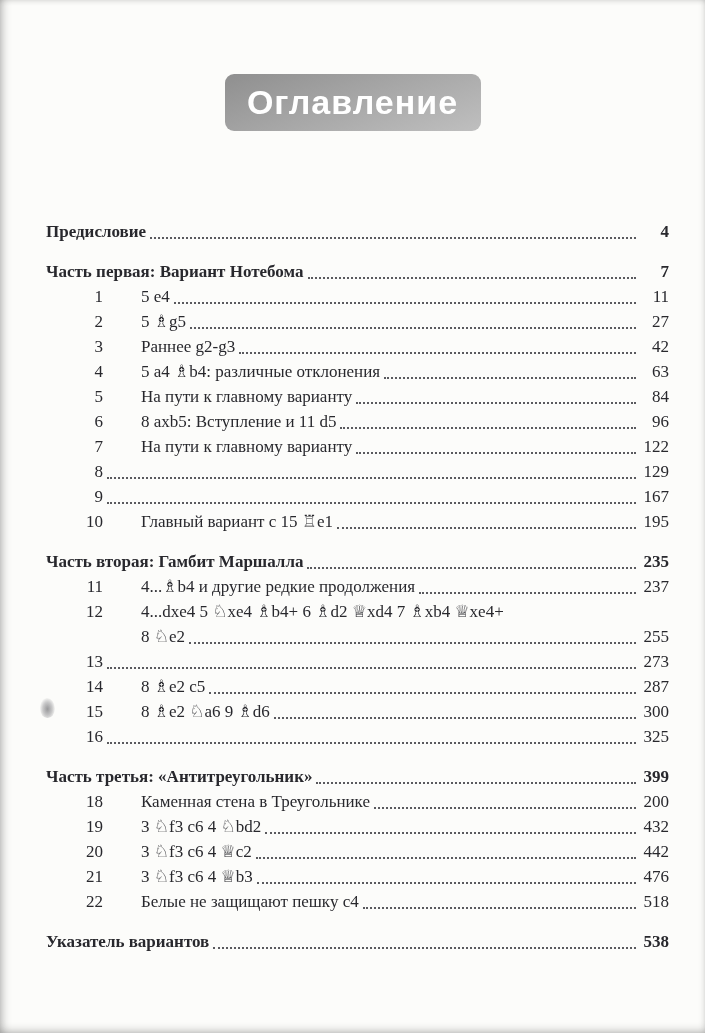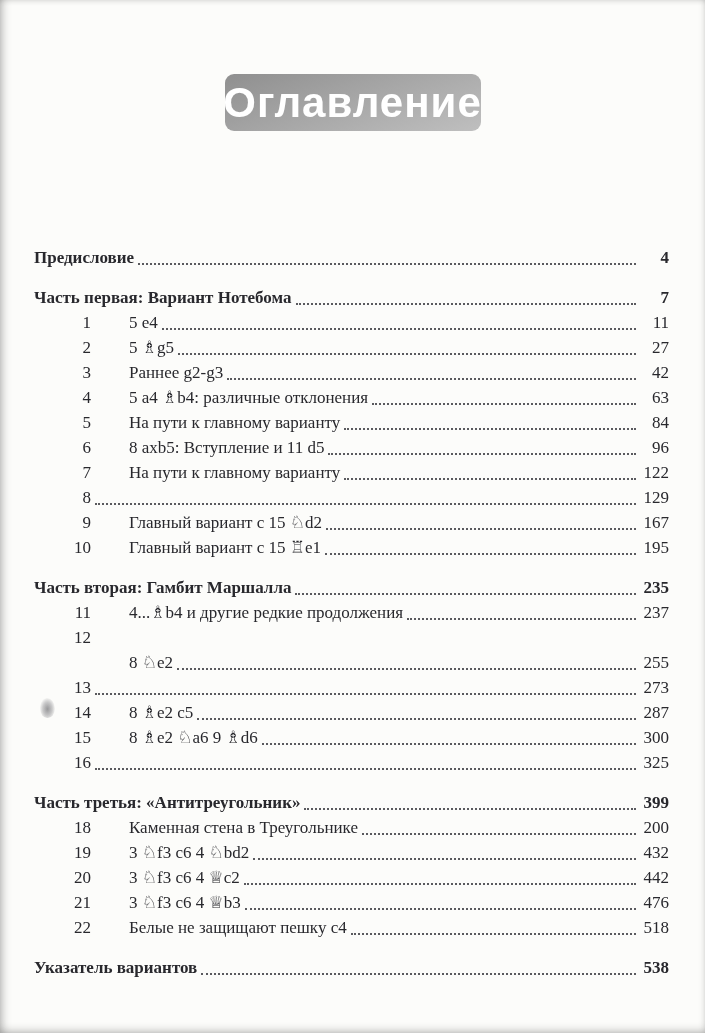--- a/index.html
+++ b/index.html
@@ -28,27 +28,27 @@
     height: 57px;
     border-radius: 9px;
     background: linear-gradient(160deg, #8f8f8f 0%, #a5a5a5 45%, #bfbfbf 100%);
     display: flex;
     align-items: center;
     justify-content: center;
   }
   .banner-title {
     font-family: "Liberation Sans", "DejaVu Sans", sans-serif;
     font-weight: 700;
-    font-size: 42px;
+    font-size: 34px;
     letter-spacing: 1px;
     color: #ffffff;
   }
   .toc {
-    margin-top: 114px;
-    padding: 0 36px 0 34px;
+    margin-top: 88px;
+    padding: 0 36px 0 46px;
   }
   .row {
     display: flex;
     align-items: baseline;
     line-height: 25px;
     font-size: 17px;
     white-space: nowrap;
   }
   .row.heading {
     font-weight: 700;
@@ -160,21 +160,20 @@
     <span class="dots"></span>
     <span class="pg">122</span>
   </div>
       <div class="row entry">
     <span class="num">8</span>
     <span class="dots"></span>
     <span class="pg">129</span>
   </div>
       <div class="row entry">
     <span class="num">9</span>
-    <span class="title">Главный вариант с 15 ♘d2</span>
     <span class="dots"></span>
     <span class="pg">167</span>
   </div>
       <div class="row entry">
     <span class="num">10</span>
     <span class="title">Главный вариант с 15 ♖e1</span>
     <span class="dots"></span>
     <span class="pg">195</span>
   </div>
       <div class="row heading">
@@ -184,20 +183,21 @@
     <span class="pg">235</span>
   </div>
       <div class="row entry">
     <span class="num">11</span>
     <span class="title">4...♗b4 и другие редкие продолжения</span>
     <span class="dots"></span>
     <span class="pg">237</span>
   </div>
       <div class="row entry no-page">
     <span class="num">12</span>
+    <span class="title">4...dxe4 5 ♘xe4 ♗b4+ 6 ♗d2 ♕xd4 7 ♗xb4 ♕xe4+</span>
     <span class="dots"></span>
     <span class="pg"></span>
   </div>
       <div class="row continuation">
     <span class="num"></span>
     <span class="title">8 ♘e2</span>
     <span class="dots"></span>
     <span class="pg">255</span>
   </div>
       <div class="row entry">

